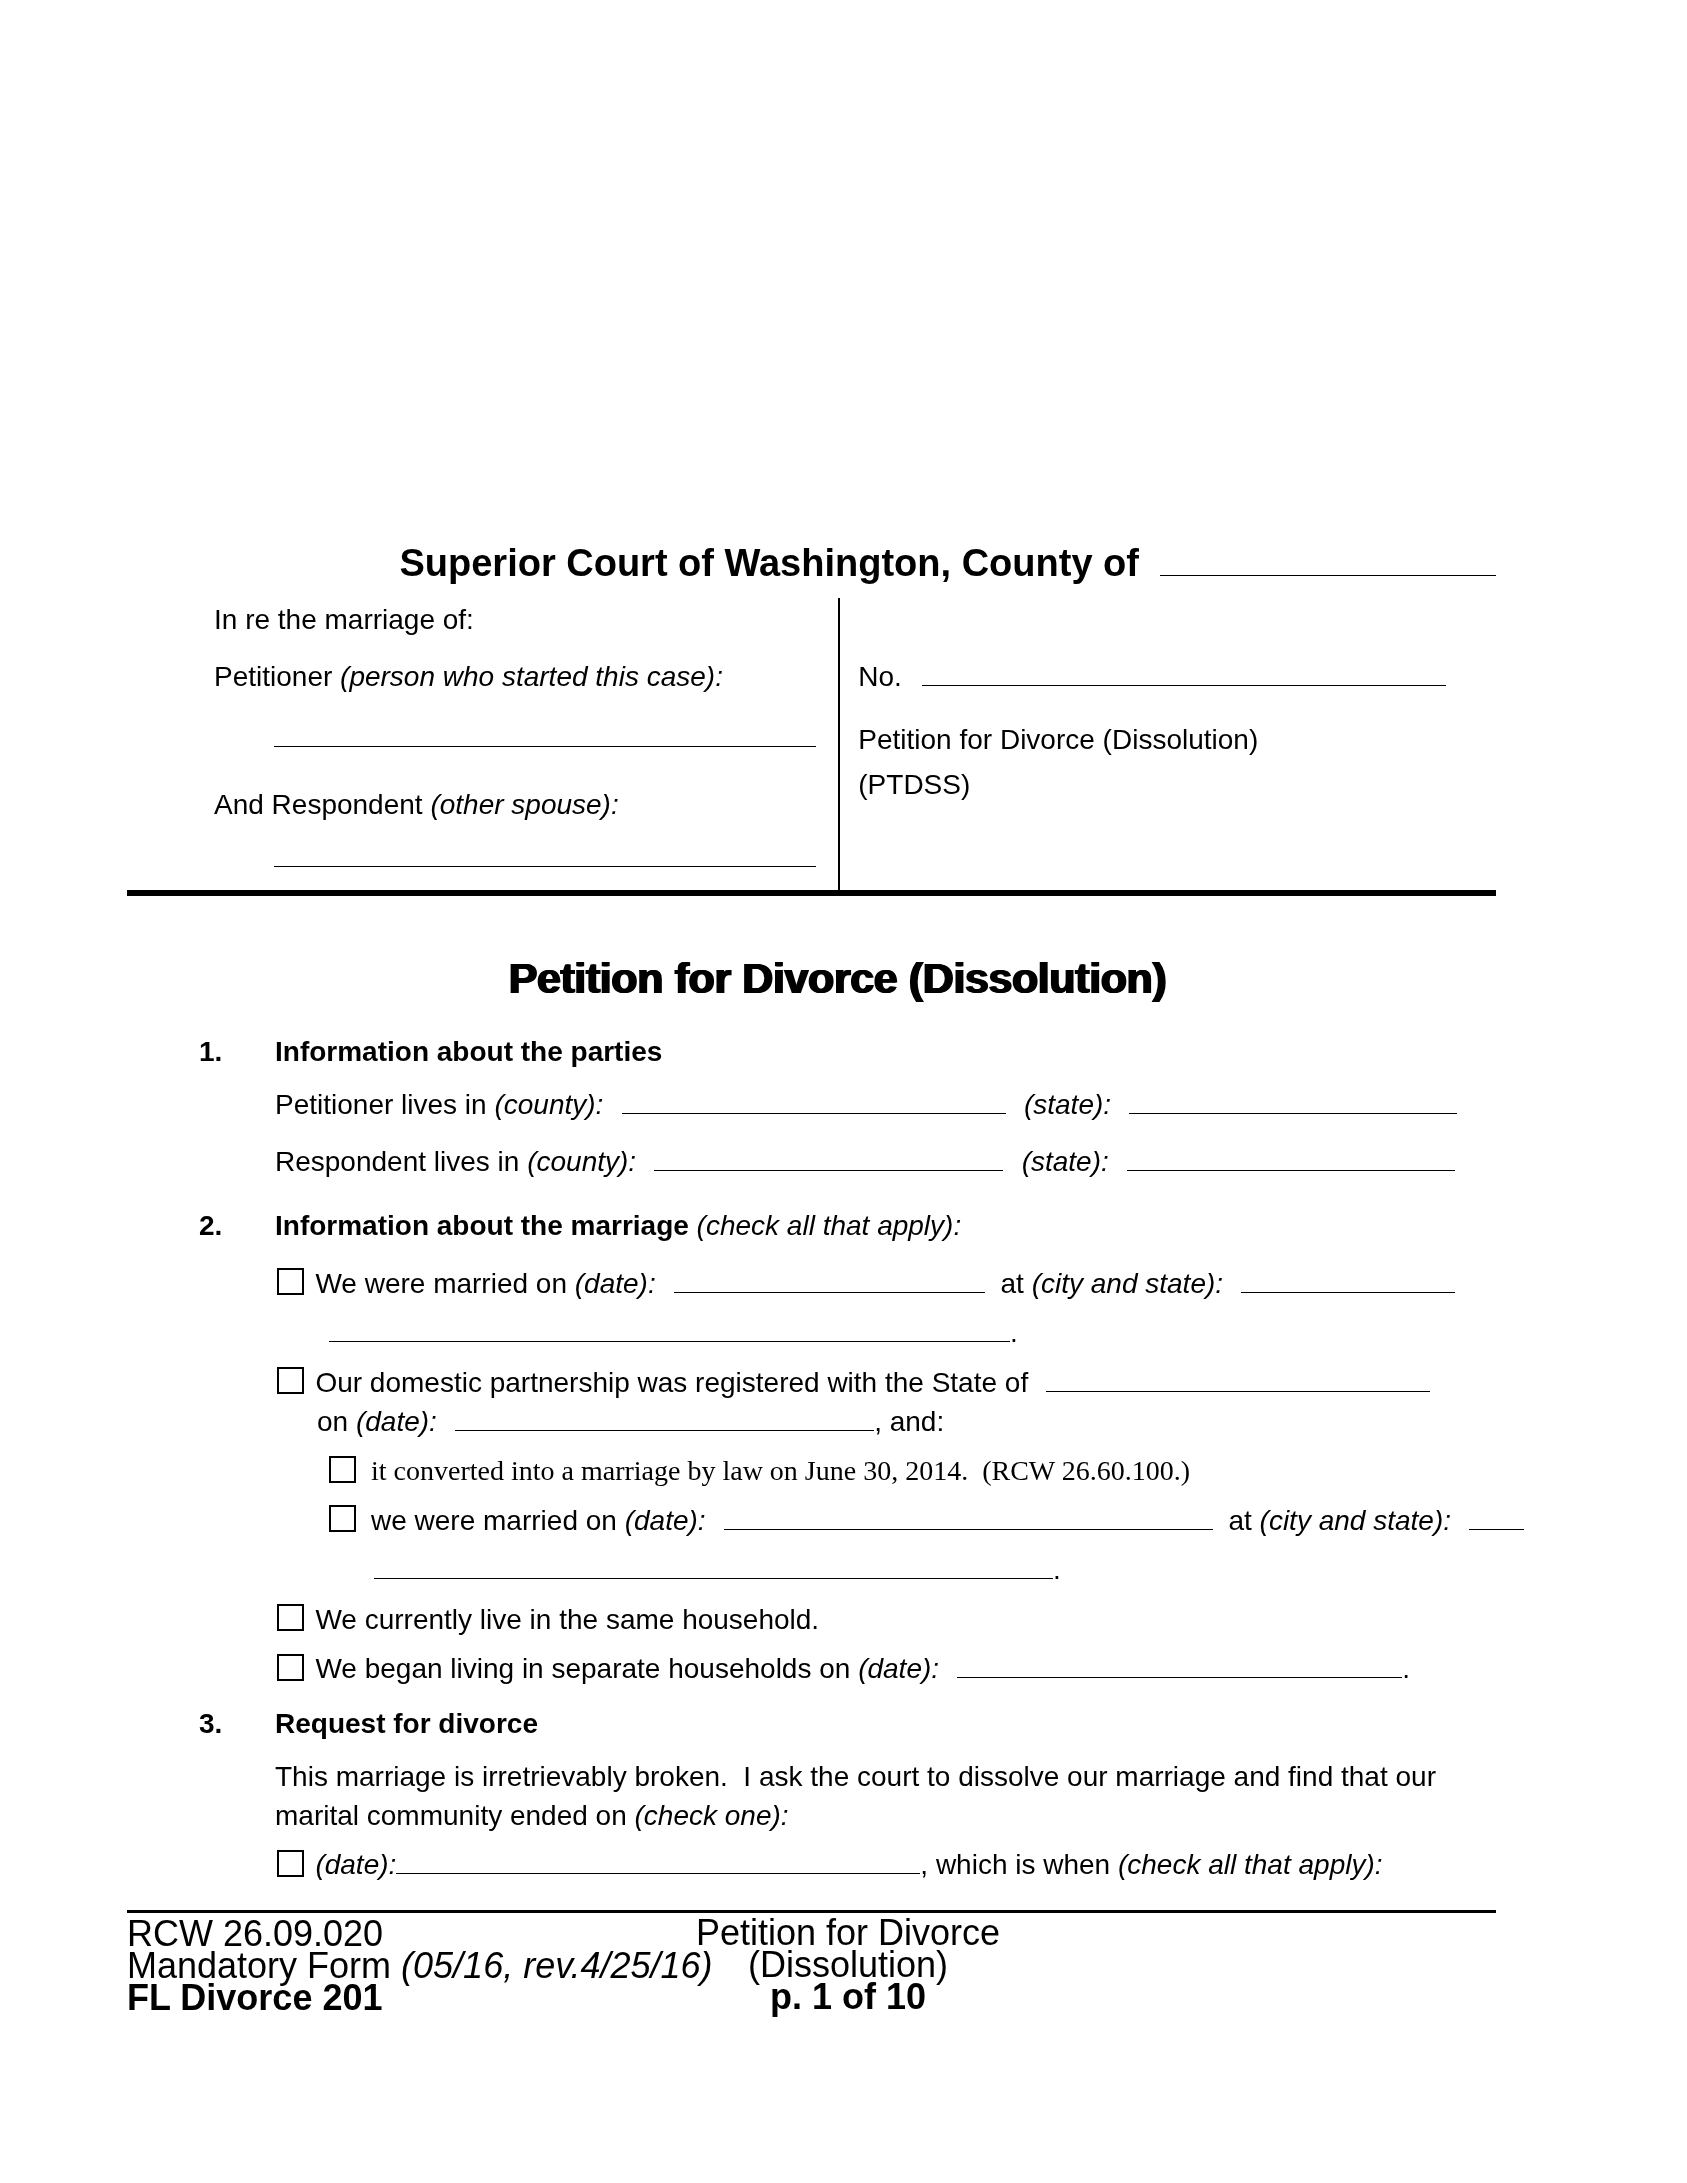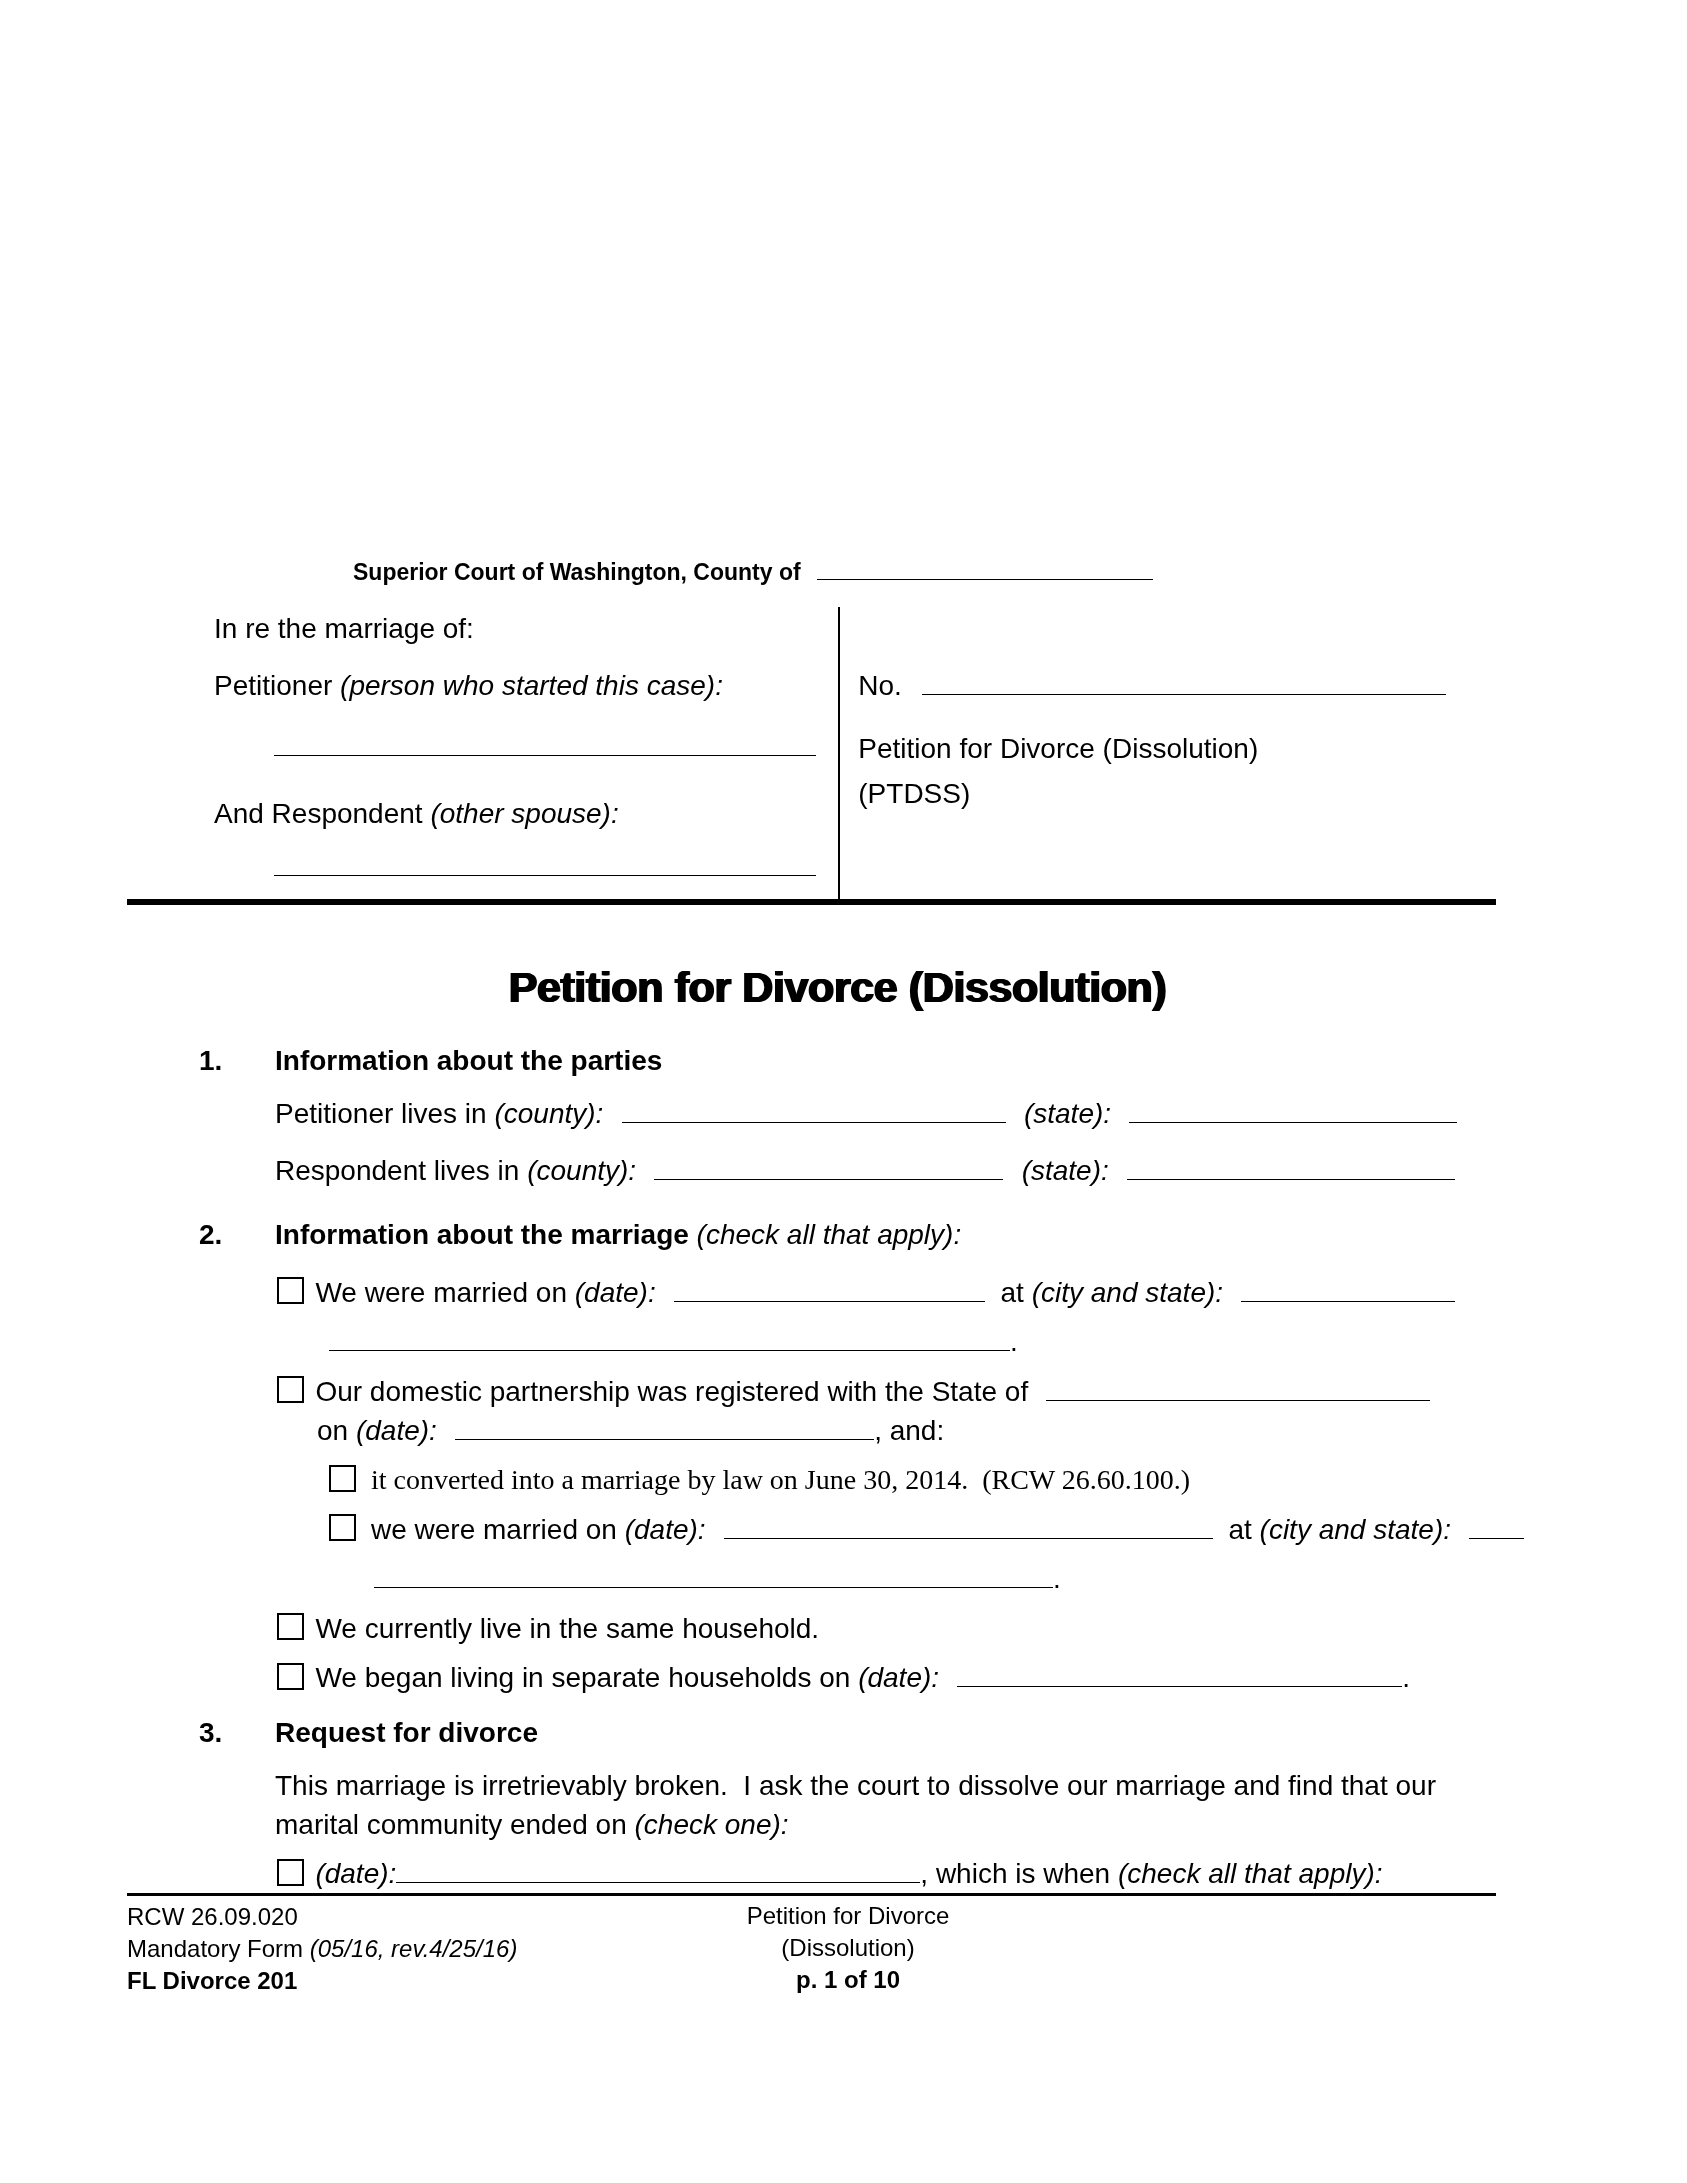--- a/index.html
+++ b/index.html
@@ -8,21 +8,21 @@
     font-family:"Liberation Sans", sans-serif; font-size:28px; line-height:39px;
     box-sizing:border-box; padding:537px 191px 0 127px;
     position:relative; overflow:hidden; margin:0 auto;
   }
   .t { white-space:pre; }
   .it { font-style:italic; }
   .b  { font-weight:bold; }
   .row { white-space:nowrap; }
 
   
-  .court-header { margin-top:15px; padding-left:226px; font-size:23px; font-weight:bold; line-height:40px; }
+  .court-header { margin-top:6px; padding-left:226px; font-size:38px; font-weight:bold; line-height:40px;text-align:right; }
   .court-header .fl { width:336px; }
 
   
   .fl { display:inline-block; border-bottom:1.7px solid #000; height:3.5px; }
   .ml { margin-left:10.5px; }
 
   
   .caption { margin-top:15px; display:flex; border-bottom:6.1px solid #000; min-height:292px; }
   .cap-left { width:713px; border-right:2.6px solid #000; box-sizing:border-box; padding:1.7px 0 8.7px 87px; }
   .cap-right { flex:1; padding:59px 0 0 18.3px; }
@@ -52,21 +52,21 @@
   .ondate-row { padding-left:190px; }
   .cb { display:inline-block; width:23px; height:23px; border:2.6px solid #000; vertical-align:-2.6px; }
   .cb1 { margin-right:11.4px; }
   .cb2 { margin-right:15px; }
 
   
   .para { padding-left:148px; margin-top:14px; }
   .para .pw { white-space:pre-wrap; }
 
   
-  .footer { border-top:3.5px solid #000; padding-top:5.2px; position:relative; font-size:24px; line-height:32px; }
+  .footer { margin-top:26px; border-top:3.5px solid #000; padding-top:5.2px; position:relative; font-size:36px; line-height:32px; }
   .footer-center { position:absolute; top:4px; left:721px; transform:translateX(-50%); text-align:center; }
   .footer-center .fc-top { white-space:pre-line; }
 </style>
 </head>
 <body>
 
 <div class="page">
 
   <div class="court-header row">
     <span class="t">Superior Court of Washington, County of</span>

